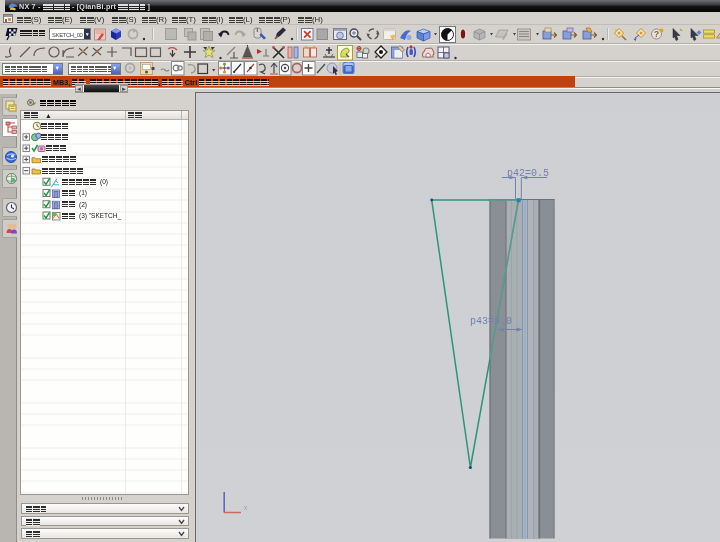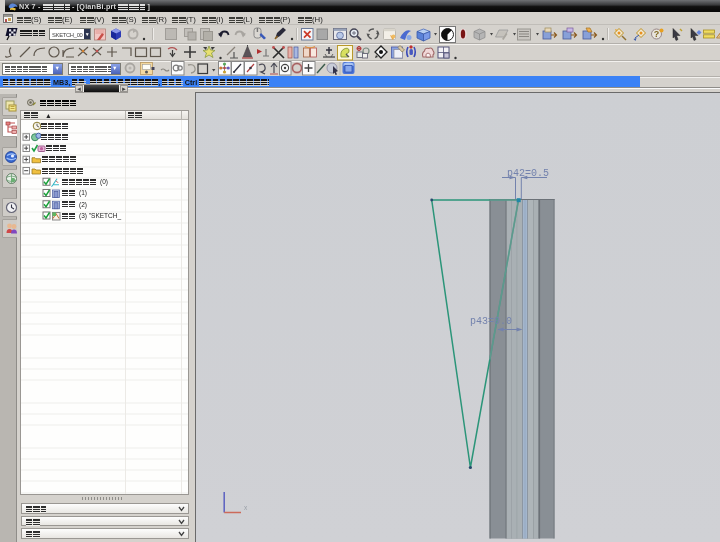--- a/index.html
+++ b/index.html
@@ -12,21 +12,21 @@
 #title{left:5px;top:0;width:720px;height:12px;background:linear-gradient(#6f7174,#3a3b3d 40%,#111 55%,#060606)}
 #title .t{position:absolute;left:14px;top:2.2px;font-size:7.2px;font-weight:bold;color:#d9d9d9;letter-spacing:0.2px;white-space:nowrap}
 
 #menu{left:0;top:12px;width:720px;height:13px;background:#d5d2cd;border-bottom:1px solid #c0bdb8}
 .mi{position:absolute;top:3px;font-size:7.8px;color:#222;white-space:nowrap}
 .mi .z{--ink:#3c3c38}
 
 #tbs{left:0;top:25px;width:720px;height:62px;background:#d5d2cd}
 .groove{position:absolute;left:0;width:720px;height:2px;border-top:1px solid #b3b0ab;border-bottom:1px solid #f3f1ee}
 
-#status{left:0;top:76px;width:640px;height:11px;background:#3b82f6}
+#status{left:0;top:76px;width:575px;height:11px;background:#c2410c}
 #status .txt{position:absolute;left:3px;top:1.5px;font-size:7.2px;font-weight:bold;color:#141414;white-space:nowrap}
 #ridge{left:0;top:87px;width:720px;height:7px;background:#d5d2cd;border-top:1px solid #8f8d89;box-shadow:inset 0 1px 0 #fafafa}
 
 #mini{left:75px;top:83.5px;width:53px;height:9.5px;background:#efeeea;border:1px solid #9a9793}
 #mini .btn{position:absolute;top:0;width:8px;height:7.5px;background:#d5d2cd;border:1px solid #97948f;color:#444;font-size:6px;line-height:7.5px;text-align:center}
 #mini .thumb{position:absolute;left:8px;top:0;width:34.5px;height:7.5px;background:linear-gradient(#4a4a4a,#0c0c0c)}
 
 #rbar{left:0;top:94px;width:17px;height:448px;background:#b9b6b1;border-right:1px solid #8f8d89}
 .rbtn{position:absolute;left:2px;width:18px;height:19px;background:#cfccc7;border:1px solid #a5a29d;border-radius:1px}
 .rbtn.on{background:#fff}

